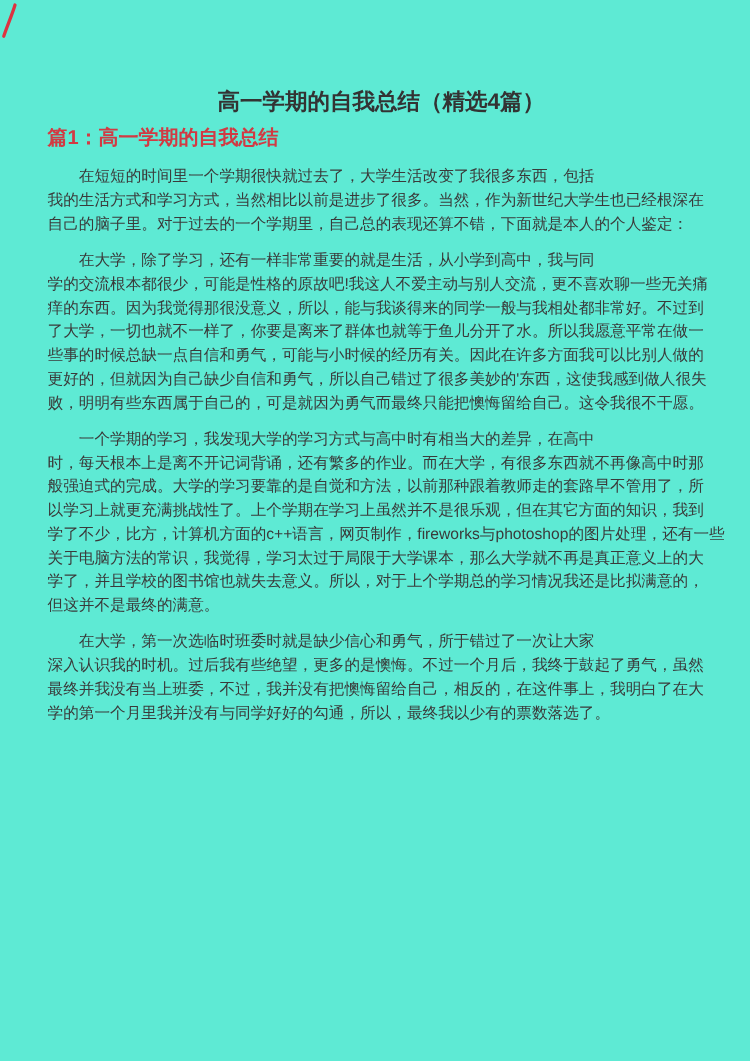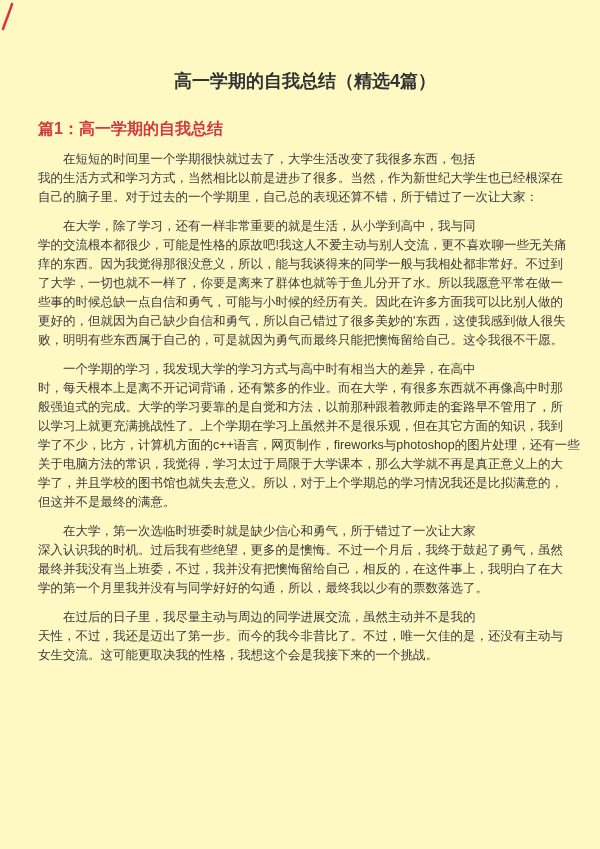--- a/index.html
+++ b/index.html
@@ -3,29 +3,29 @@
 <meta charset="utf-8">
 <style>
   html,body{margin:0;padding:0;background:#ffffff;}
   body{
     width:600px;height:849px;overflow:hidden;
     font-family:"Liberation Sans",sans-serif;
   }
   .page{
     position:relative;box-sizing:border-box;
     width:600px;height:849px;
-    padding:68px 28px 0 38px;background:#fef9c3;
+    padding:68px 28px 0 38px;background:#5eead4;
   }
   .pen-mark{position:absolute;left:1px;top:2px;width:14px;height:30px;}
   .doc-title{
     margin:0;padding:0;text-align:center;
     font-size:18px;line-height:26px;font-weight:bold;color:#333333;
   }
   .sec-head{
-    margin:24px 0 10px 0;padding:0;
+    margin:6px 0 10px 0;padding:0;
     font-size:16px;line-height:22px;font-weight:bold;color:#d23a43;
   }
   .para{
     margin:10px 0;padding:0;
     font-size:12.5px;line-height:19px;color:#3a3a3a;
     white-space:pre;text-indent:2em;font-weight:normal;
   }
 </style>
 </head>
 <body>
@@ -35,41 +35,38 @@
   <svg class="pen-mark" viewBox="0 0 14 30">
     <path d="M11 2 C 9 9, 5 18, 2 27" fill="none" stroke="#dd3340" stroke-width="2.6" stroke-linecap="round"></path>
   </svg>
 
   <h1 class="doc-title">高一学期的自我总结（精选4篇）</h1>
 
   <section>
     <h2 class="sec-head">篇1：高一学期的自我总结</h2>
     <p class="para">在短短的时间里一个学期很快就过去了，大学生活改变了我很多东西，包括
 我的生活方式和学习方式，当然相比以前是进步了很多。当然，作为新世纪大学生也已经根深在
-自己的脑子里。对于过去的一个学期里，自己总的表现还算不错，所于错过了一次让大家：</p>
+自己的脑子里。对于过去的一个学期里，自己总的表现还算不错，下面就是本人的个人鉴定：</p>
     <p class="para">在大学，除了学习，还有一样非常重要的就是生活，从小学到高中，我与同
 学的交流根本都很少，可能是性格的原故吧!我这人不爱主动与别人交流，更不喜欢聊一些无关痛
 痒的东西。因为我觉得那很没意义，所以，能与我谈得来的同学一般与我相处都非常好。不过到
 了大学，一切也就不一样了，你要是离来了群体也就等于鱼儿分开了水。所以我愿意平常在做一
 些事的时候总缺一点自信和勇气，可能与小时候的经历有关。因此在许多方面我可以比别人做的
 更好的，但就因为自己缺少自信和勇气，所以自己错过了很多美妙的'东西，这使我感到做人很失
 败，明明有些东西属于自己的，可是就因为勇气而最终只能把懊悔留给自己。这令我很不干愿。</p>
     <p class="para">一个学期的学习，我发现大学的学习方式与高中时有相当大的差异，在高中
 时，每天根本上是离不开记词背诵，还有繁多的作业。而在大学，有很多东西就不再像高中时那
 般强迫式的完成。大学的学习要靠的是自觉和方法，以前那种跟着教师走的套路早不管用了，所
 以学习上就更充满挑战性了。上个学期在学习上虽然并不是很乐观，但在其它方面的知识，我到
 学了不少，比方，计算机方面的c++语言，网页制作，fireworks与photoshop的图片处理，还有一些
 关于电脑方法的常识，我觉得，学习太过于局限于大学课本，那么大学就不再是真正意义上的大
 学了，并且学校的图书馆也就失去意义。所以，对于上个学期总的学习情况我还是比拟满意的，
 但这并不是最终的满意。</p>
     <p class="para">在大学，第一次选临时班委时就是缺少信心和勇气，所于错过了一次让大家
 深入认识我的时机。过后我有些绝望，更多的是懊悔。不过一个月后，我终于鼓起了勇气，虽然
 最终并我没有当上班委，不过，我并没有把懊悔留给自己，相反的，在这件事上，我明白了在大
 学的第一个月里我并没有与同学好好的勾通，所以，最终我以少有的票数落选了。</p>
-    <p class="para">在过后的日子里，我尽量主动与周边的同学进展交流，虽然主动并不是我的
-天性，不过，我还是迈出了第一步。而今的我今非昔比了。不过，唯一欠佳的是，还没有主动与
-女生交流。这可能更取决我的性格，我想这个会是我接下来的一个挑战。</p>
   </section>
 
   <section>
   </section>
 
 </div>
 
 </body></html>

